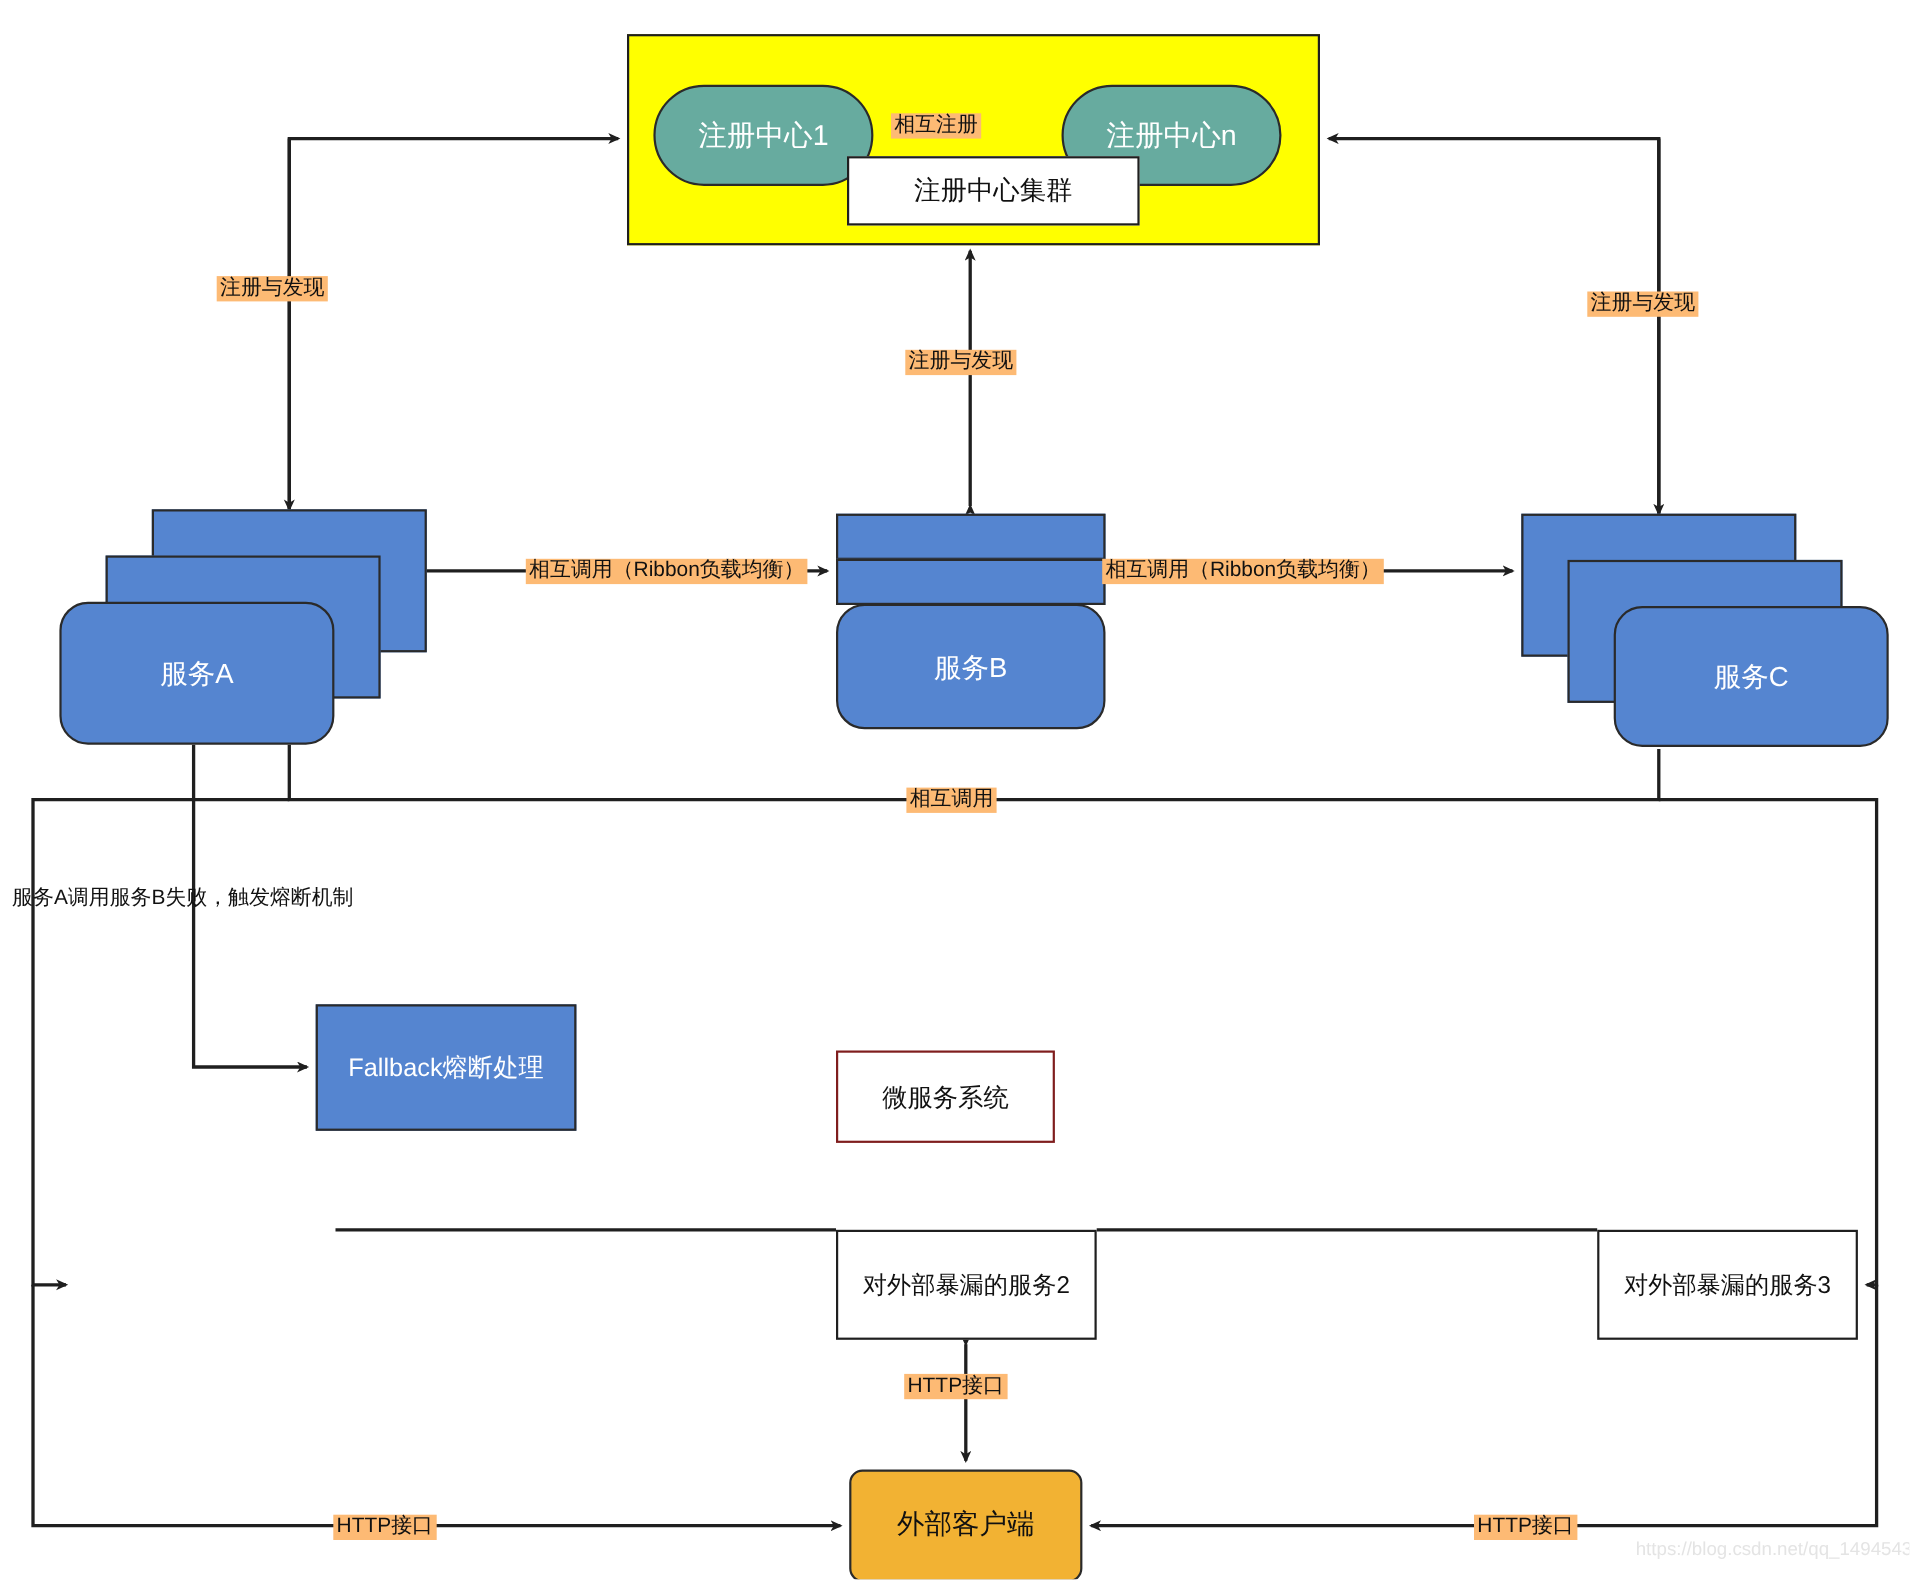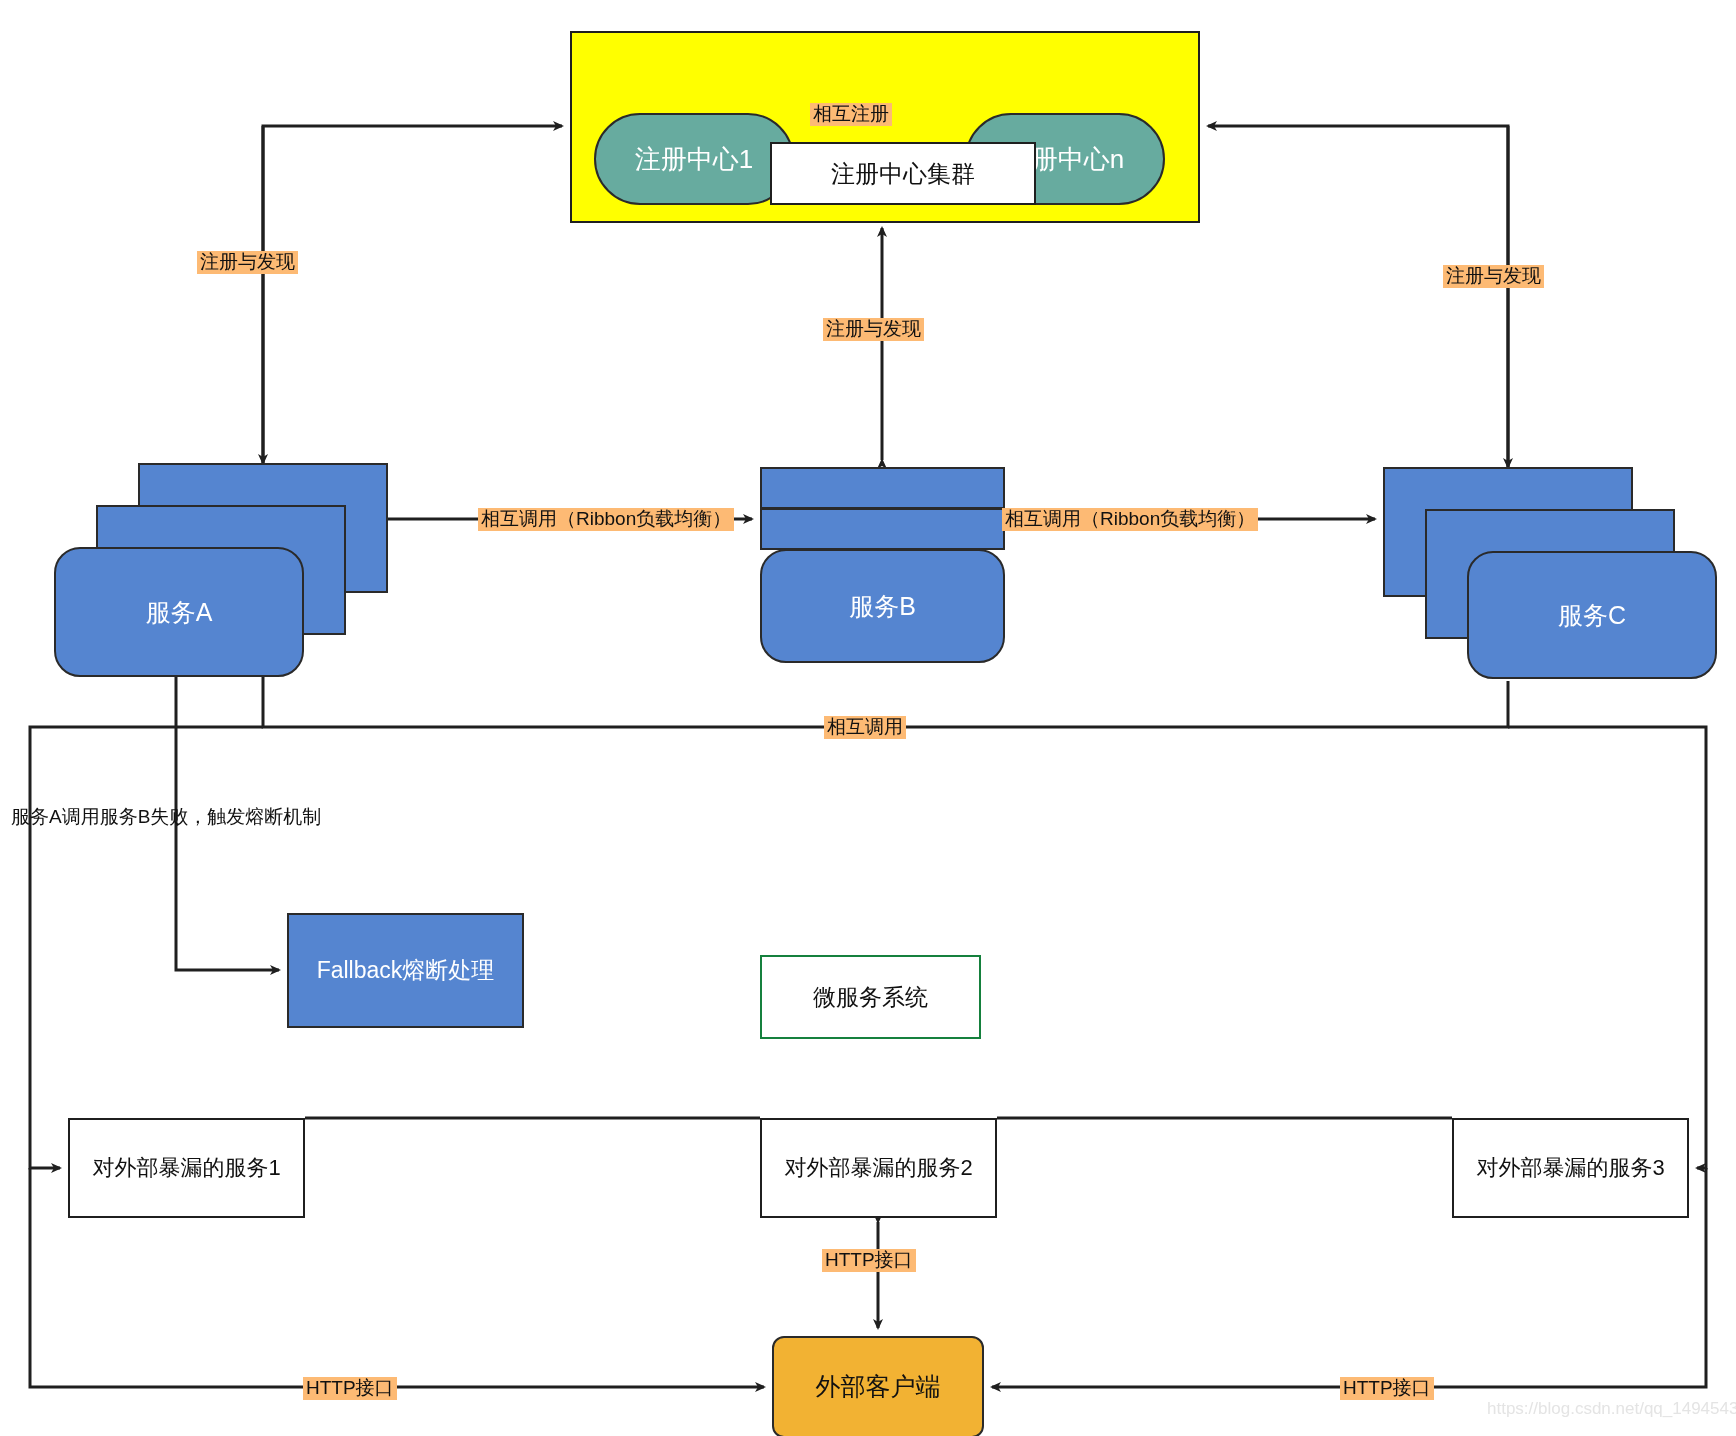--- a/index.html
+++ b/index.html
@@ -44,21 +44,20 @@
     border: 2px solid #1f1f1f;
   }
   .registry-node {
     background: #67ab9f;
     border: 2px solid #2a2a2a;
     border-radius: 48px;
     color: #ffffff;
     font-size: 26px;
     width: 200px;
     height: 92px;
-    margin-top: 36px;
   }
   #registry-1 { left: 594px; top: 77px; }
   #registry-n { left: 965px; top: 77px; }
   .cluster-label {
     left: 770px;
     top: 142px;
     width: 266px;
     height: 63px;
     background: #ffffff;
     border: 2px solid #1f1f1f;
@@ -101,24 +100,24 @@
     background: #5585d0;
     border: 2px solid #2a2a2a;
     color: #ffffff;
     font-size: 23px;
     flex-direction: row;
   }
   
   .system-box {
     left: 760px;
     top: 955px;
-    width: 221px;
+    width: 199px;
     height: 84px;
     background: #ffffff;
-    border: 2px solid #15803d;
+    border: 2px solid #7f1d1d;
     font-size: 23px;
     color: #111111;
   }
   
   .exposed-box {
     background: #ffffff;
     border: 2px solid #1f1f1f;
     font-size: 22px;
     color: #111111;
     height: 100px;
@@ -238,23 +237,20 @@
 
   <div class="node fallback-box">
     <span>Fallback</span>
     <span>熔断处理</span>
   </div>
 
   <div class="node system-box">
     <span>微服务系统</span>
   </div>
 
-  <div class="node exposed-box" id="exposed-1">
-    <span>对外部暴漏的服务1</span>
-  </div>
   <div class="node exposed-box" id="exposed-2">
     <span>对外部暴漏的服务2</span>
   </div>
   <div class="node exposed-box" id="exposed-3">
     <span>对外部暴漏的服务3</span>
   </div>
 
   <div class="node client-box">
     <span>外部客户端</span>
   </div>

